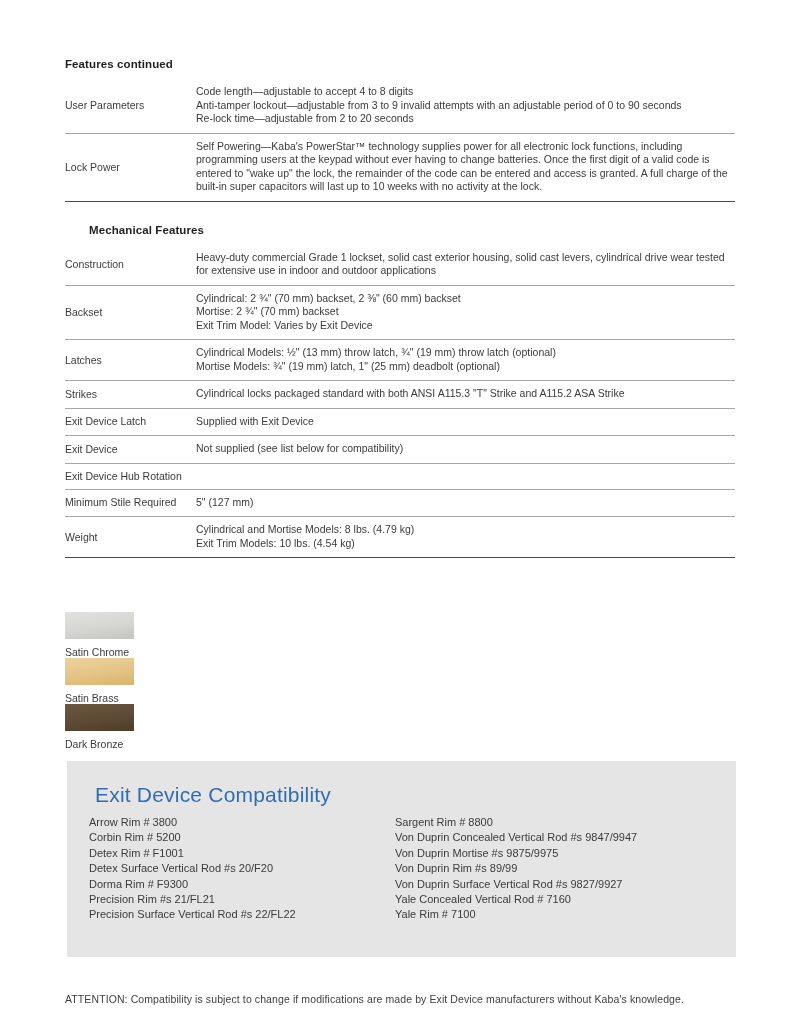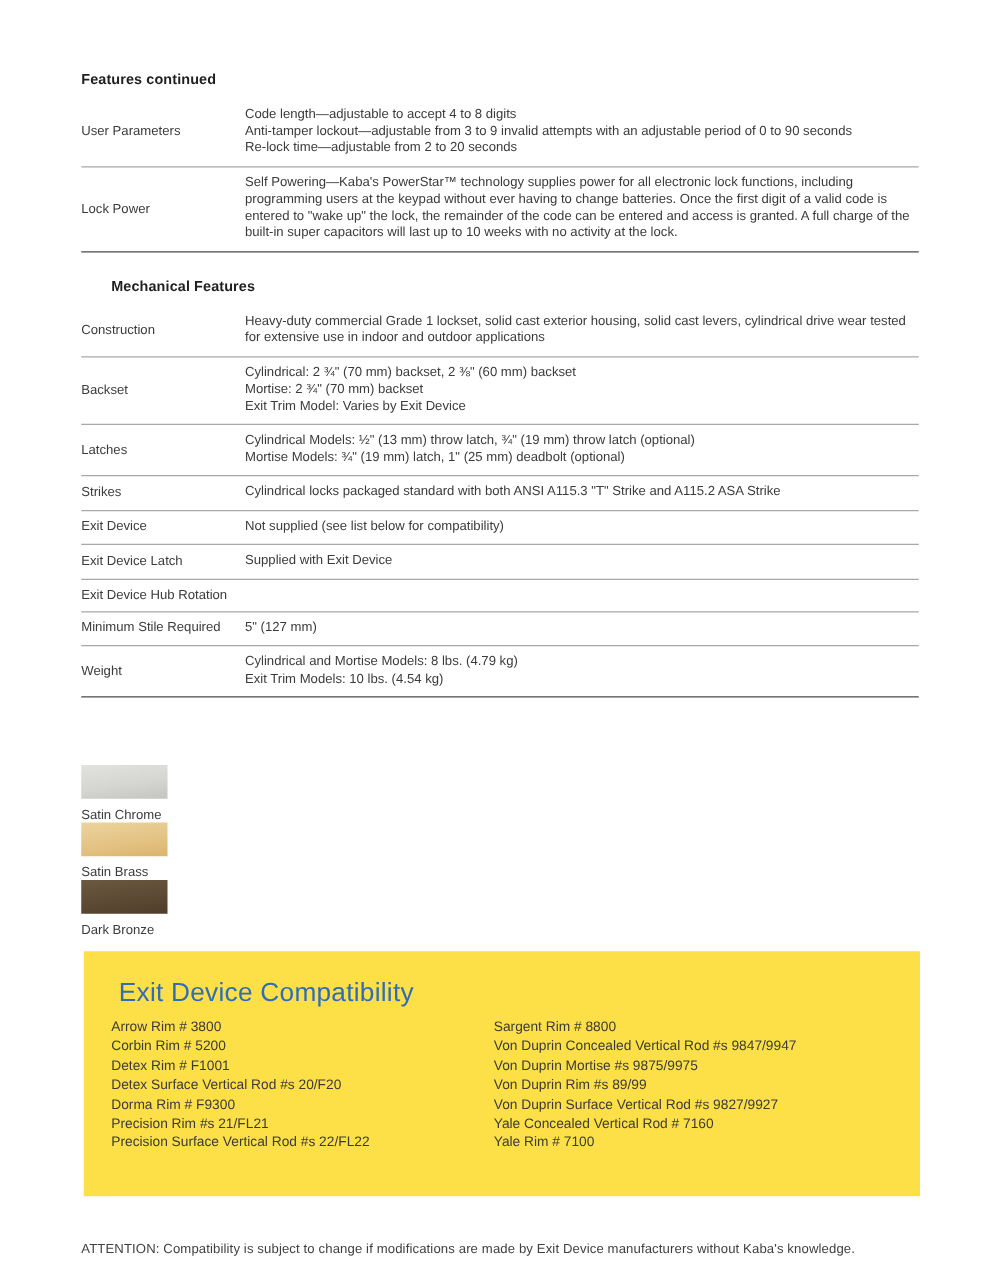--- a/index.html
+++ b/index.html
@@ -106,29 +106,29 @@
             <div class="spec-line">Mortise Models: ¾" (19 mm) latch, 1" (25 mm) deadbolt (optional)</div>
           </div>
         </div>
         <div class="spec-row">
           <div class="spec-label">Strikes</div>
           <div class="spec-value">
             <div class="spec-line">Cylindrical locks packaged standard with both ANSI A115.3 "T" Strike and A115.2 ASA Strike</div>
           </div>
         </div>
         <div class="spec-row">
+          <div class="spec-label">Exit Device Latch</div>
+          <div class="spec-value">
+            <div class="spec-line">Supplied with Exit Device</div>
+          </div>
+        </div>
+        <div class="spec-row">
           <div class="spec-label">Exit Device</div>
           <div class="spec-value">
             <div class="spec-line">Not supplied (see list below for compatibility)</div>
-          </div>
-        </div>
-        <div class="spec-row">
-          <div class="spec-label">Exit Device Latch</div>
-          <div class="spec-value">
-            <div class="spec-line">Supplied with Exit Device</div>
           </div>
         </div>
         <div class="spec-row">
           <div class="spec-label">Exit Device Hub Rotation</div>
         </div>
         <div class="spec-row">
           <div class="spec-label">Minimum Stile Required</div>
           <div class="spec-value">
             <div class="spec-line">5" (127 mm)</div>
           </div>
@@ -150,21 +150,21 @@
       <div class="swatch-block">
         <div class="swatch" style="background: linear-gradient(172deg, rgb(236, 212, 156) 0%, rgb(228, 195, 133) 55%, rgb(217, 180, 108) 100%);"></div>
         <div class="swatch-label">Satin Brass</div>
       </div>
       <div class="swatch-block">
         <div class="swatch" style="background: linear-gradient(172deg, rgb(107, 88, 64) 0%, rgb(93, 74, 52) 55%, rgb(78, 61, 42) 100%);"></div>
         <div class="swatch-label">Dark Bronze</div>
       </div>
     </div>
 
-    <div class="compat-box" style="background: #fde047;">
+    <div class="compat-box" style="background: #e5e5e5;">
       <h2 class="compat-title" style="color: rgb(47, 110, 182);">Exit Device Compatibility</h2>
       <div class="compat-columns">
         <div class="compat-col left">
             <div class="compat-item">Arrow Rim # 3800</div>
             <div class="compat-item">Corbin Rim # 5200</div>
             <div class="compat-item">Detex Rim # F1001</div>
             <div class="compat-item">Detex Surface Vertical Rod #s 20/F20</div>
             <div class="compat-item">Dorma Rim # F9300</div>
             <div class="compat-item">Precision Rim #s 21/FL21</div>
             <div class="compat-item">Precision Surface Vertical Rod #s 22/FL22</div>

